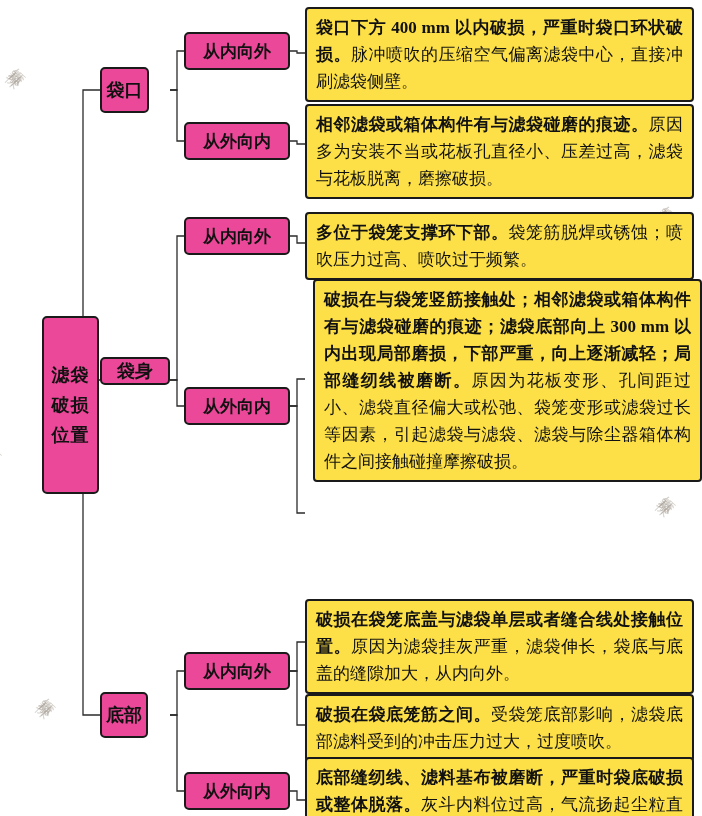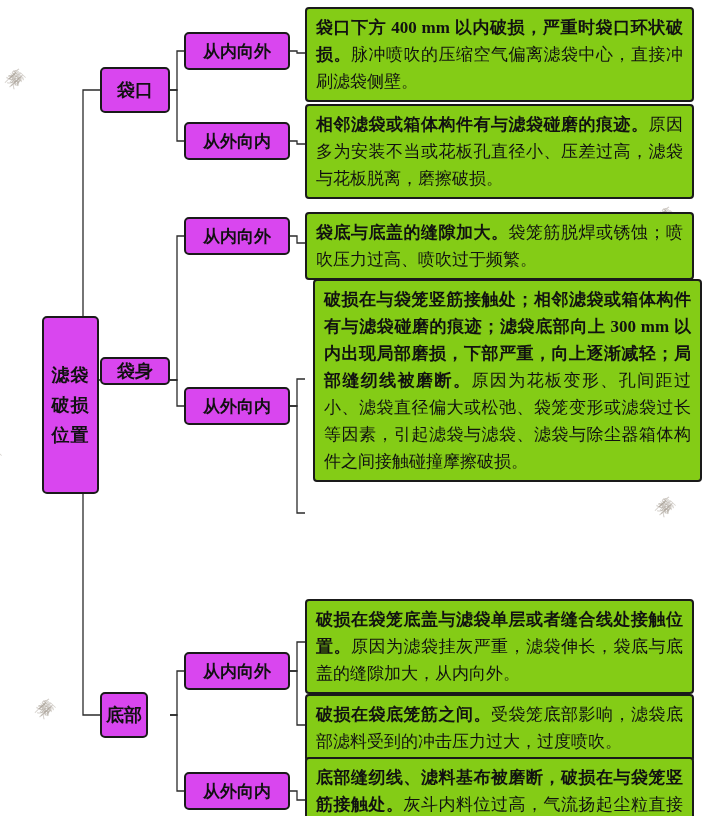--- a/index.html
+++ b/index.html
@@ -2,28 +2,28 @@
 <html><head>
 <meta charset="utf-8">
 <style>
   html,body{margin:0;padding:0;background:#ffffff;}
   .canvas{
     position:relative;width:702px;height:816px;background:#ffffff;overflow:hidden;
     font-family:"Liberation Serif","DejaVu Serif",serif;color:#111;
   }
   svg.connectors{position:absolute;left:0;top:0;width:702px;height:816px;z-index:0;}
   .node{
-    position:absolute;box-sizing:border-box;background:#d946ef;border:2px solid #1a1a1a;
+    position:absolute;box-sizing:border-box;background:#ec4899;border:2px solid #1a1a1a;
     border-radius:5px;display:flex;align-items:center;justify-content:center;
     font-weight:bold;font-size:18px;z-index:2;text-align:center;
   }
   .root-node{line-height:30px;white-space:pre-line;letter-spacing:1px;}
   .branch-node{font-size:17px;}
   .desc-box{
-    position:absolute;box-sizing:border-box;background:#84cc16;border:2px solid #1a1a1a;
+    position:absolute;box-sizing:border-box;background:#fde047;border:2px solid #1a1a1a;
     border-radius:4px;padding:5px 9px;width:389px;z-index:2;
   }
   .desc-box p{margin:0;font-size:17px;line-height:27px;text-align:justify;}
   .desc-box b{font-weight:bold;}
   .wm{
     position:absolute;z-index:1;color:rgba(160,150,140,0.45);font-size:15px;
     writing-mode:vertical-rl;text-orientation:upright;letter-spacing:2px;
     transform:rotate(45deg);transform-origin:center center;pointer-events:none;
     user-select:none;
   }
@@ -59,53 +59,53 @@
   <div class="wm" style="left:668px;top:28px;">钰泰环保</div>
   <div class="wm" style="left:668px;top:200px;">钰泰环保</div>
   <div class="wm" style="left:668px;top:300px;">钰泰环保</div>
   <div class="wm" style="left:668px;top:490px;">钰泰环保</div>
   <div class="wm" style="left:668px;top:755px;">钰泰环保</div>
 
   <div class="node root-node" style="left:8px;top:316px;width:57px;height:178px;margin-left:34px;">滤袋
 破损
 位置</div>
 
-  <div class="node" style="left:100px;top:67px;width:70px;height:46px;">袋口</div>
+  <div class="node" style="left:100px;top:67px;width:49px;height:46px;">袋口</div>
   <div class="node" style="left:100px;top:357px;width:70px;height:28px;">袋身</div>
   <div class="node" style="left:100px;top:692px;width:48px;height:46px;">底部</div>
 
   <div class="node branch-node" style="left:184px;top:32px;width:106px;height:38px;">从内向外</div>
   <div class="node branch-node" style="left:184px;top:122px;width:106px;height:38px;">从外向内</div>
   <div class="node branch-node" style="left:184px;top:217px;width:106px;height:38px;">从内向外</div>
   <div class="node branch-node" style="left:184px;top:387px;width:106px;height:38px;">从外向内</div>
   <div class="node branch-node" style="left:184px;top:652px;width:106px;height:38px;">从内向外</div>
   <div class="node branch-node" style="left:184px;top:772px;width:106px;height:38px;">从外向内</div>
 
   <div class="desc-box" style="left:305px;top:7px;">
     <p><b>袋口下方 400 mm 以内破损，严重时袋口环状破损。</b><span>脉冲喷吹的压缩空气偏离滤袋中心，直接冲刷滤袋侧壁。</span></p>
   </div>
 
   <div class="desc-box" style="left:305px;top:104px;">
     <p><b>相邻滤袋或箱体构件有与滤袋碰磨的痕迹。</b><span>原因多为安装不当或花板孔直径小、压差过高，滤袋与花板脱离，磨擦破损。</span></p>
   </div>
 
   <div class="desc-box" style="left:305px;top:212px;">
-    <p><b>袋底与底盖的缝隙加大。</b><span>袋笼筋脱焊或锈蚀；喷吹压力过高、喷吹过于频繁。</span></p>
+    <p><b>多位于袋笼支撑环下部。</b><span>袋笼筋脱焊或锈蚀；喷吹压力过高、喷吹过于频繁。</span></p>
   </div>
 
   <div class="desc-box" style="left:313px;top:279px;font-family:Liberation Serif, serif;">
     <p><b>破损在与袋笼竖筋接触处；相邻滤袋或箱体构件有与滤袋碰磨的痕迹；滤袋底部向上 300 mm 以内出现局部磨损，下部严重，向上逐渐减轻；局部缝纫线被磨断。</b><span>原因为花板变形、孔间距过小、滤袋直径偏大或松弛、袋笼变形或滤袋过长等因素，引起滤袋与滤袋、滤袋与除尘器箱体构件之间接触碰撞摩擦破损。</span></p>
   </div>
 
 
   <div class="desc-box" style="left:305px;top:599px;">
     <p><b>破损在袋笼底盖与滤袋单层或者缝合线处接触位置。</b><span>原因为滤袋挂灰严重，滤袋伸长，袋底与底盖的缝隙加大，从内向外。</span></p>
   </div>
 
   <div class="desc-box" style="left:305px;top:694px;">
     <p><b>破损在袋底笼筋之间。</b><span>受袋笼底部影响，滤袋底部滤料受到的冲击压力过大，过度喷吹。</span></p>
   </div>
 
   <div class="desc-box" style="left:305px;top:757px;">
-    <p><b>底部缝纫线、滤料基布被磨断，破损在与袋笼竖筋接触处。</b><span>灰斗内料位过高，气流扬起尘粒直接冲刷袋底，造成磨损。</span></p>
+    <p><b>底部缝纫线、滤料基布被磨断，严重时袋底破损或整体脱落。</b><span>灰斗内料位过高，气流扬起尘粒直接冲刷袋底，造成磨损。</span></p>
   </div>
 
 </div>
 
 </body></html>

